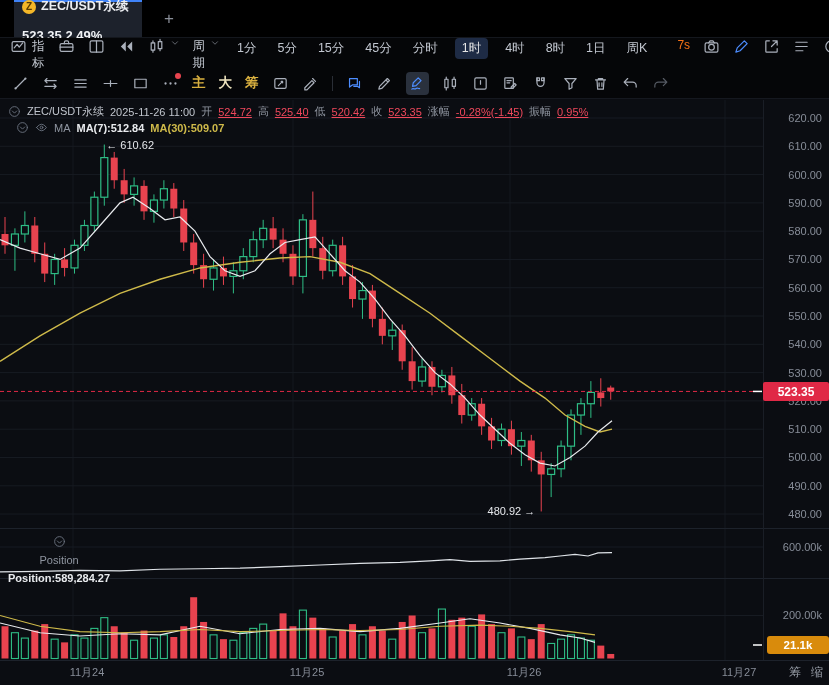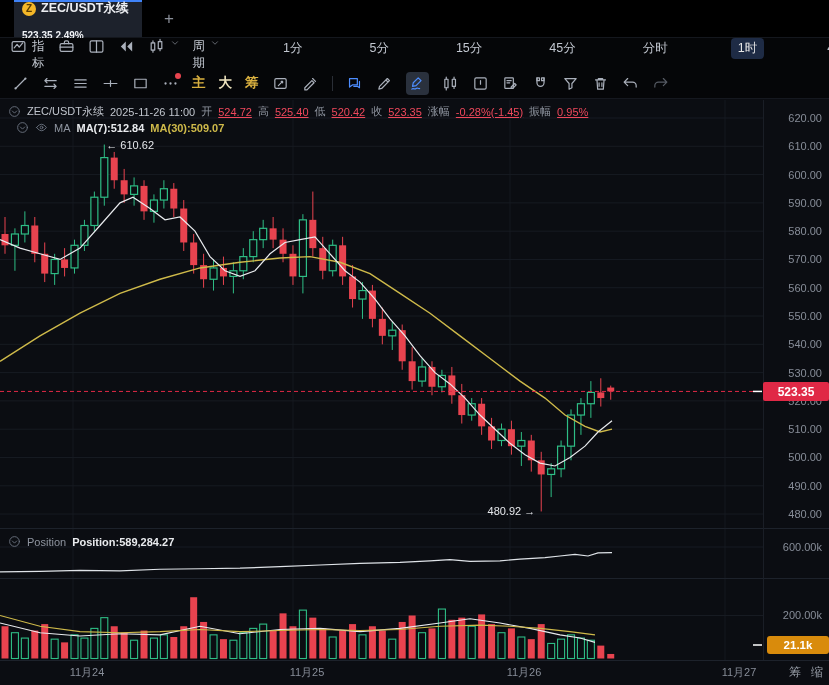--- a/index.html
+++ b/index.html
@@ -9,33 +9,33 @@
 
   
   #tabbar { position:absolute; left:0; top:0; width:829px; height:38px;
     background:#000; border-bottom:1px solid #14171d; display:flex; align-items:stretch; }
   #active-tab { margin-left:14px; width:128px; background:#1d222c;
     border-top:2px solid #3f83f8; padding:2px 8px 0 8px; display:flex; flex-direction:column; justify-content:center; }
   .tab-line1 { display:flex; align-items:center; gap:5px; }
   .coin { width:14px; height:14px; border-radius:50%; background:#f4b728; color:#5a3c00;
     font-size:10px; font-weight:bold; display:flex; align-items:center; justify-content:center; }
   .tab-sym { color:#eceef2; font-size:12.5px; font-weight:bold; white-space:nowrap; }
-  .tab-line2 { color:#f0f2f5; font-size:10px; font-weight:bold; margin-top:13px; }
+  .tab-line2 { color:#f0f2f5; font-size:13px; font-weight:bold; margin-top:13px; }
   #new-tab { color:#8a8f99; font-size:17px; margin-left:22px; align-self:center; cursor:pointer; }
 
   
   #toolbar1 { position:absolute; left:0; top:38px; width:829px; height:30px; background:#050608;
     display:flex; align-items:flex-start; padding:0 10px; gap:13px; color:#c2c7d0; font-size:12.5px; }
   #toolbar2 { position:absolute; left:0; top:68px; width:829px; height:31px; background:#050608;
     border-bottom:1px solid #15181f; display:flex; align-items:center; padding:0 12px; gap:13px; color:#b9bec8; }
   .ic { display:inline-flex; width:17px; height:17px; color:#aab0bb; flex:0 0 auto; position:relative; }
   .ic svg { width:100%; height:100%; }
   .ic.blue { color:#4d8dff; }
   .ic.dim { color:#565b64; }
-  .tf { padding:2px 4px; white-space:nowrap; cursor:pointer;margin-left:46px; }
+  .tf { padding:2px 4px; white-space:nowrap; cursor:pointer; }
   .tf.active { background:#1e2b45; color:#e5e5e5; border-radius:4px; padding:2px 7px; }
   .grow { flex:1 1 auto; }
   .countdown { color:#f97316; font-size:12px; }
   .cn-tool { font-size:13.5px; font-weight:bold; cursor:pointer; }
   .cn-gold { color:#d8af3f; } .cn-pale { color:#ece2bd; }
   .tool-sel { background:#2a313d; border-radius:4px; padding:3px; width:23px; height:23px; color:#4d8dff; }
   .vsep { width:1px; height:15px; background:#2a2e36; }
   .reddot { position:absolute; right:-2px; top:-2px; width:6px; height:6px; border-radius:50%; background:#e8444f; }
   .dropchev { width:10px; height:10px; color:#8a8f99; margin-left:-8px; }
 
@@ -571,21 +571,21 @@
         <svg viewBox="0 0 24 24" fill="none" stroke="currentColor" stroke-width="1.7" stroke-linecap="round" stroke-linejoin="round">
           <path d="M3 12s4-6 9-6 9 6 9 6-4 6-9 6-9-6-9-6z"></path>
           <circle cx="12" cy="12" r="2.5"></circle>
         </svg>
       </span>
   <span class="lg-dim">MA</span>
   <span class="lg-white">MA(7):512.84</span>
   <span class="lg-yellow">MA(30):509.07</span>
 </div>
 
-<div class="legend" style="left:8px; top:535px;">
+<div class="legend" style="left:8px; top:535px;flex-direction:column;">
   <span class="ic sm-ic">
         <svg viewBox="0 0 24 24" fill="none" stroke="currentColor" stroke-width="1.7" stroke-linecap="round" stroke-linejoin="round">
           <circle cx="12" cy="12" r="9"></circle>
           <path d="M8 11l4 4 4-4"></path>
         </svg>
       </span>
   <span class="lg-dim">Position</span>
   <span class="lg-white">Position:589,284.27</span>
 </div>
 

